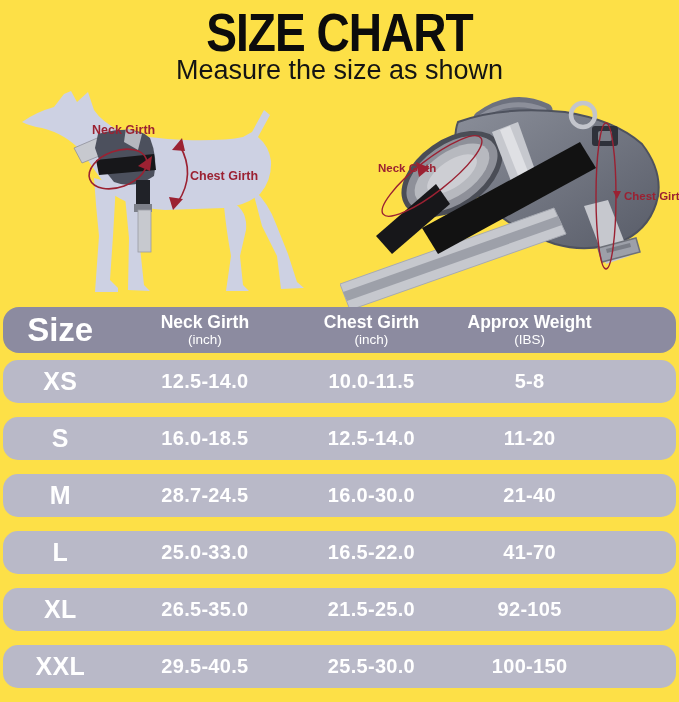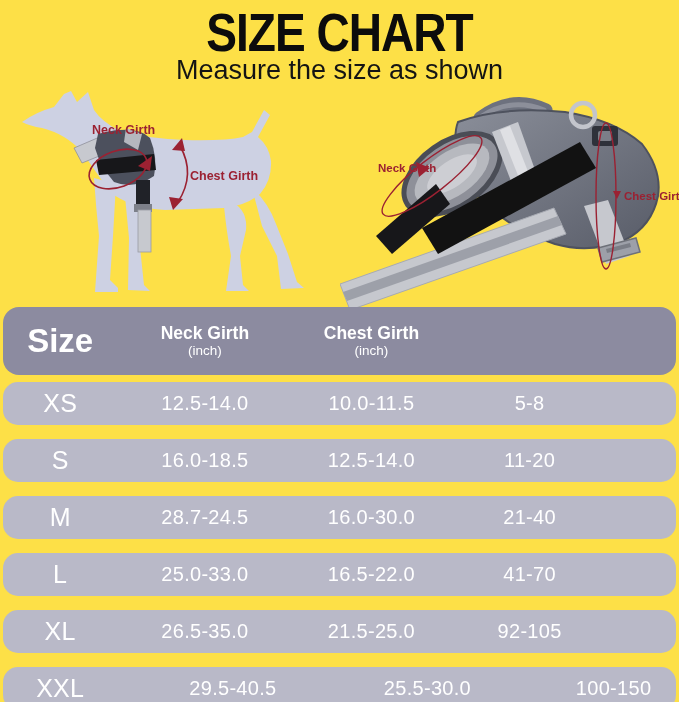--- a/index.html
+++ b/index.html
@@ -16,35 +16,35 @@
   .subtitle {
     position:absolute; top:55px; left:0; width:679px; text-align:center;
     font-size:27px; font-weight:400; color:#141414;
   }
   .figures { position:absolute; top:88px; left:0; width:679px; height:219px; }
   .dog-svg { position:absolute; left:0; top:0; }
   .harness-svg { position:absolute; left:340px; top:0; }
 
   .size-table { position:absolute; top:307px; left:3px; width:673px; }
   .thead {
-    background:#8c8ba0; border-radius:16px; height:68px; margin-bottom:7px;
+    background:#8c8ba0; border-radius:16px; height:46px; margin-bottom:7px;
     display:grid; grid-template-columns:17% 26% 23.5% 23.5% 10%;
     align-items:center;
   }
   .hcell { text-align:center; color:#ffffff; font-weight:bold; line-height:1.12; }
   .size-head { font-size:33px; }
   .col-label { font-size:17.5px; }
   .unit { font-size:13.5px; font-weight:normal; }
   .trow {
     background:#b9b9c8; border-radius:15px; height:43px; margin-bottom:14px;
     display:grid; grid-template-columns:17% 26% 23.5% 23.5% 10%;
     align-items:center;
   }
-  .trow:last-child { margin-bottom:0;gap:28px; }
-  .cell { text-align:center; color:#ffffff; font-weight:normal; font-size:20px; letter-spacing:0.3px; }
+  .trow:last-child { margin-bottom:0; }
+  .cell { text-align:center; color:#ffffff; font-weight:bold; font-size:20px; letter-spacing:0.3px; }
   .size-cell { font-size:25px; }
   .ann-text { font-weight:bold; fill:#9b2132; }
 </style>
 </head>
 <body>
 
 <div class="page">
 
   <div class="title">SIZE CHART</div>
   <div class="subtitle">Measure the size as shown</div>
@@ -133,20 +133,24 @@
     <div class="thead">
       <div class="hcell size-head">Size</div>
       <div class="hcell">
         <div class="col-label">Neck Girth</div>
         <div class="unit">(inch)</div>
       </div>
       <div class="hcell">
         <div class="col-label">Chest Girth</div>
         <div class="unit">(inch)</div>
       </div>
+      <div class="hcell">
+        <div class="col-label">Approx Weight</div>
+        <div class="unit">(IBS)</div>
+      </div>
     </div>
     <div>
         <div class="trow">
           <div class="cell size-cell">XS</div>
           <div class="cell neck-cell">12.5-14.0</div>
           <div class="cell chest-cell">10.0-11.5</div>
           <div class="cell weight-cell">5-8</div>
         </div>
         <div class="trow">
           <div class="cell size-cell">S</div>

